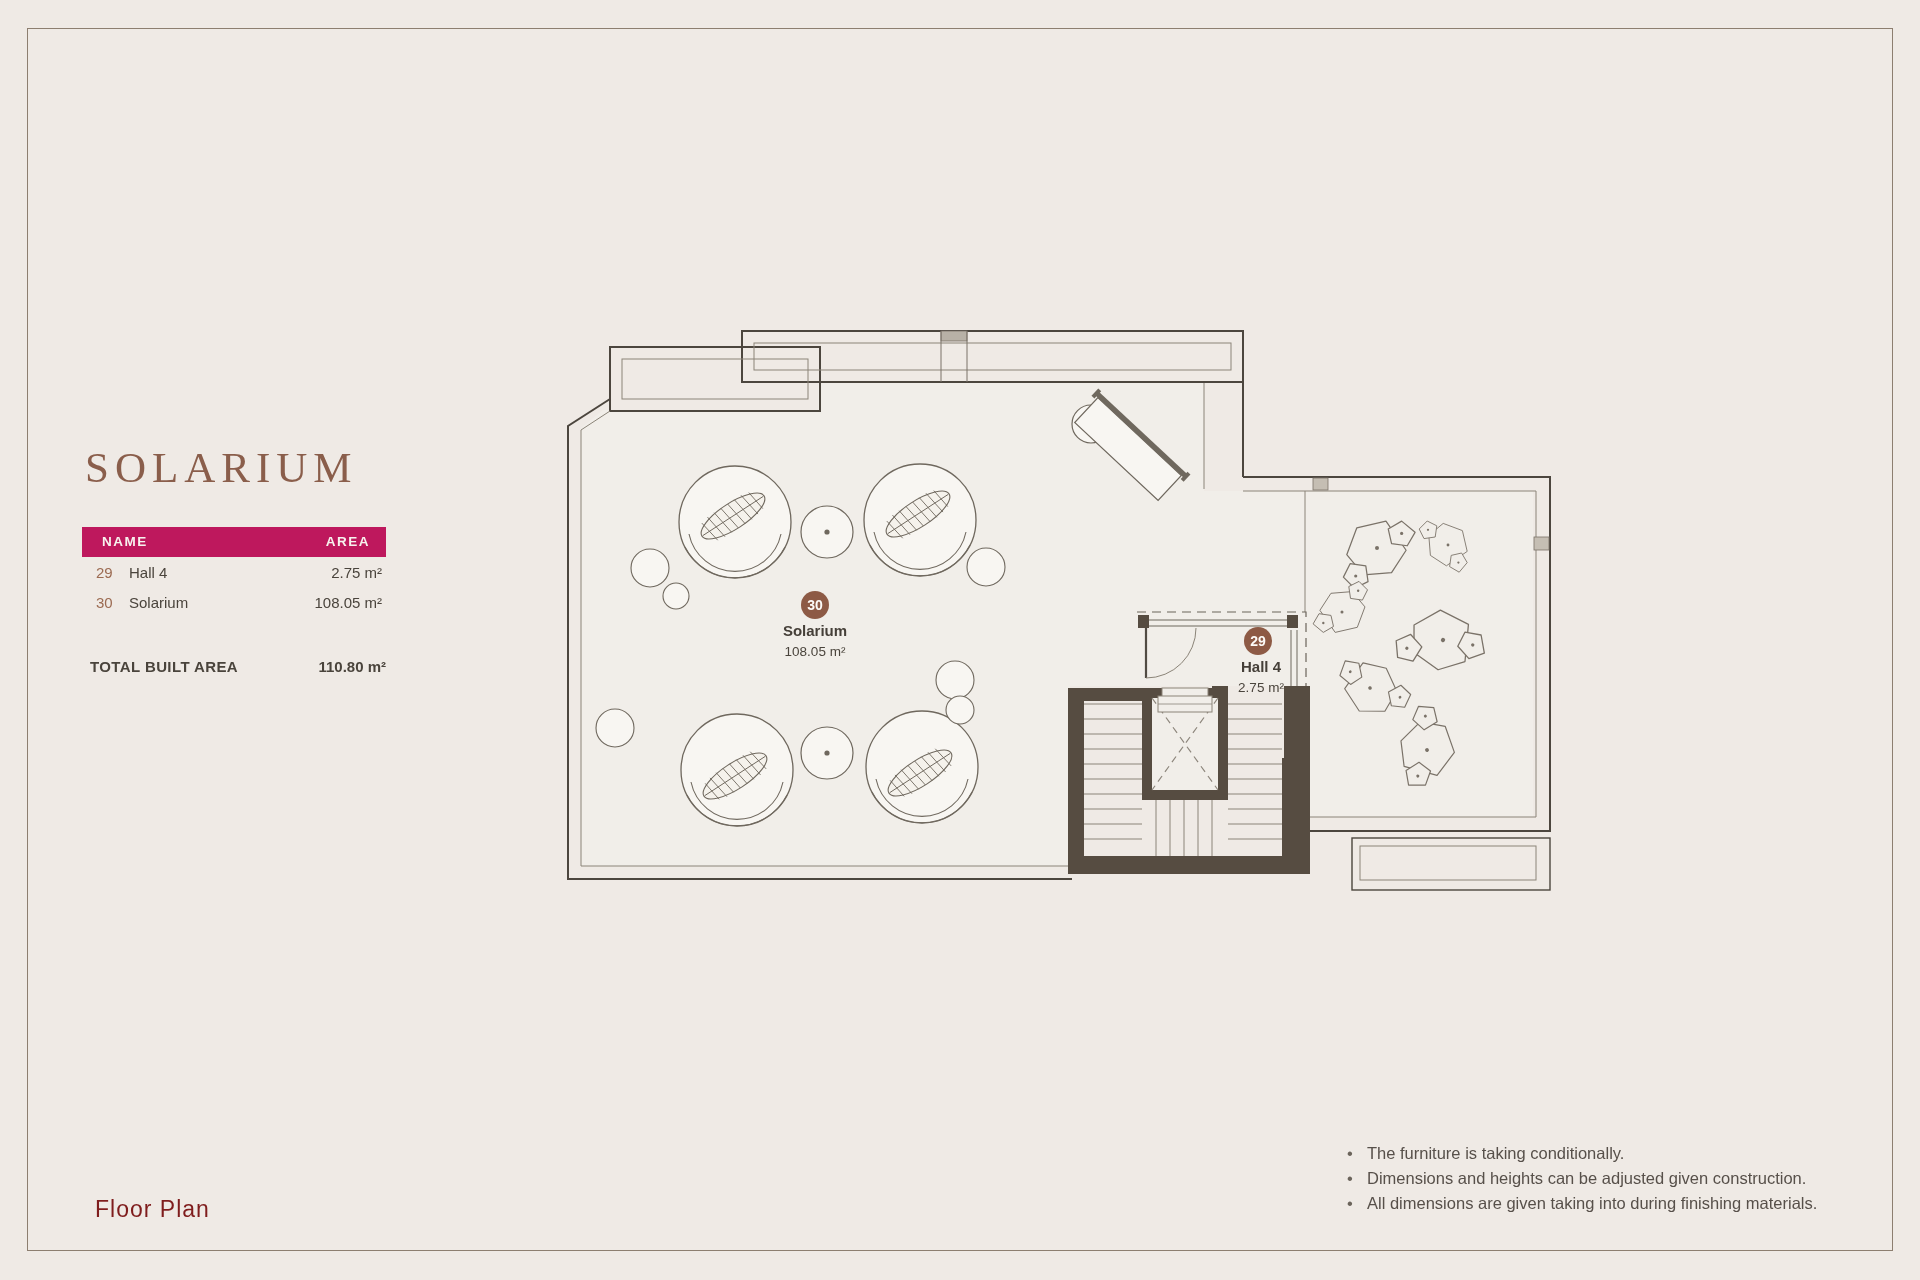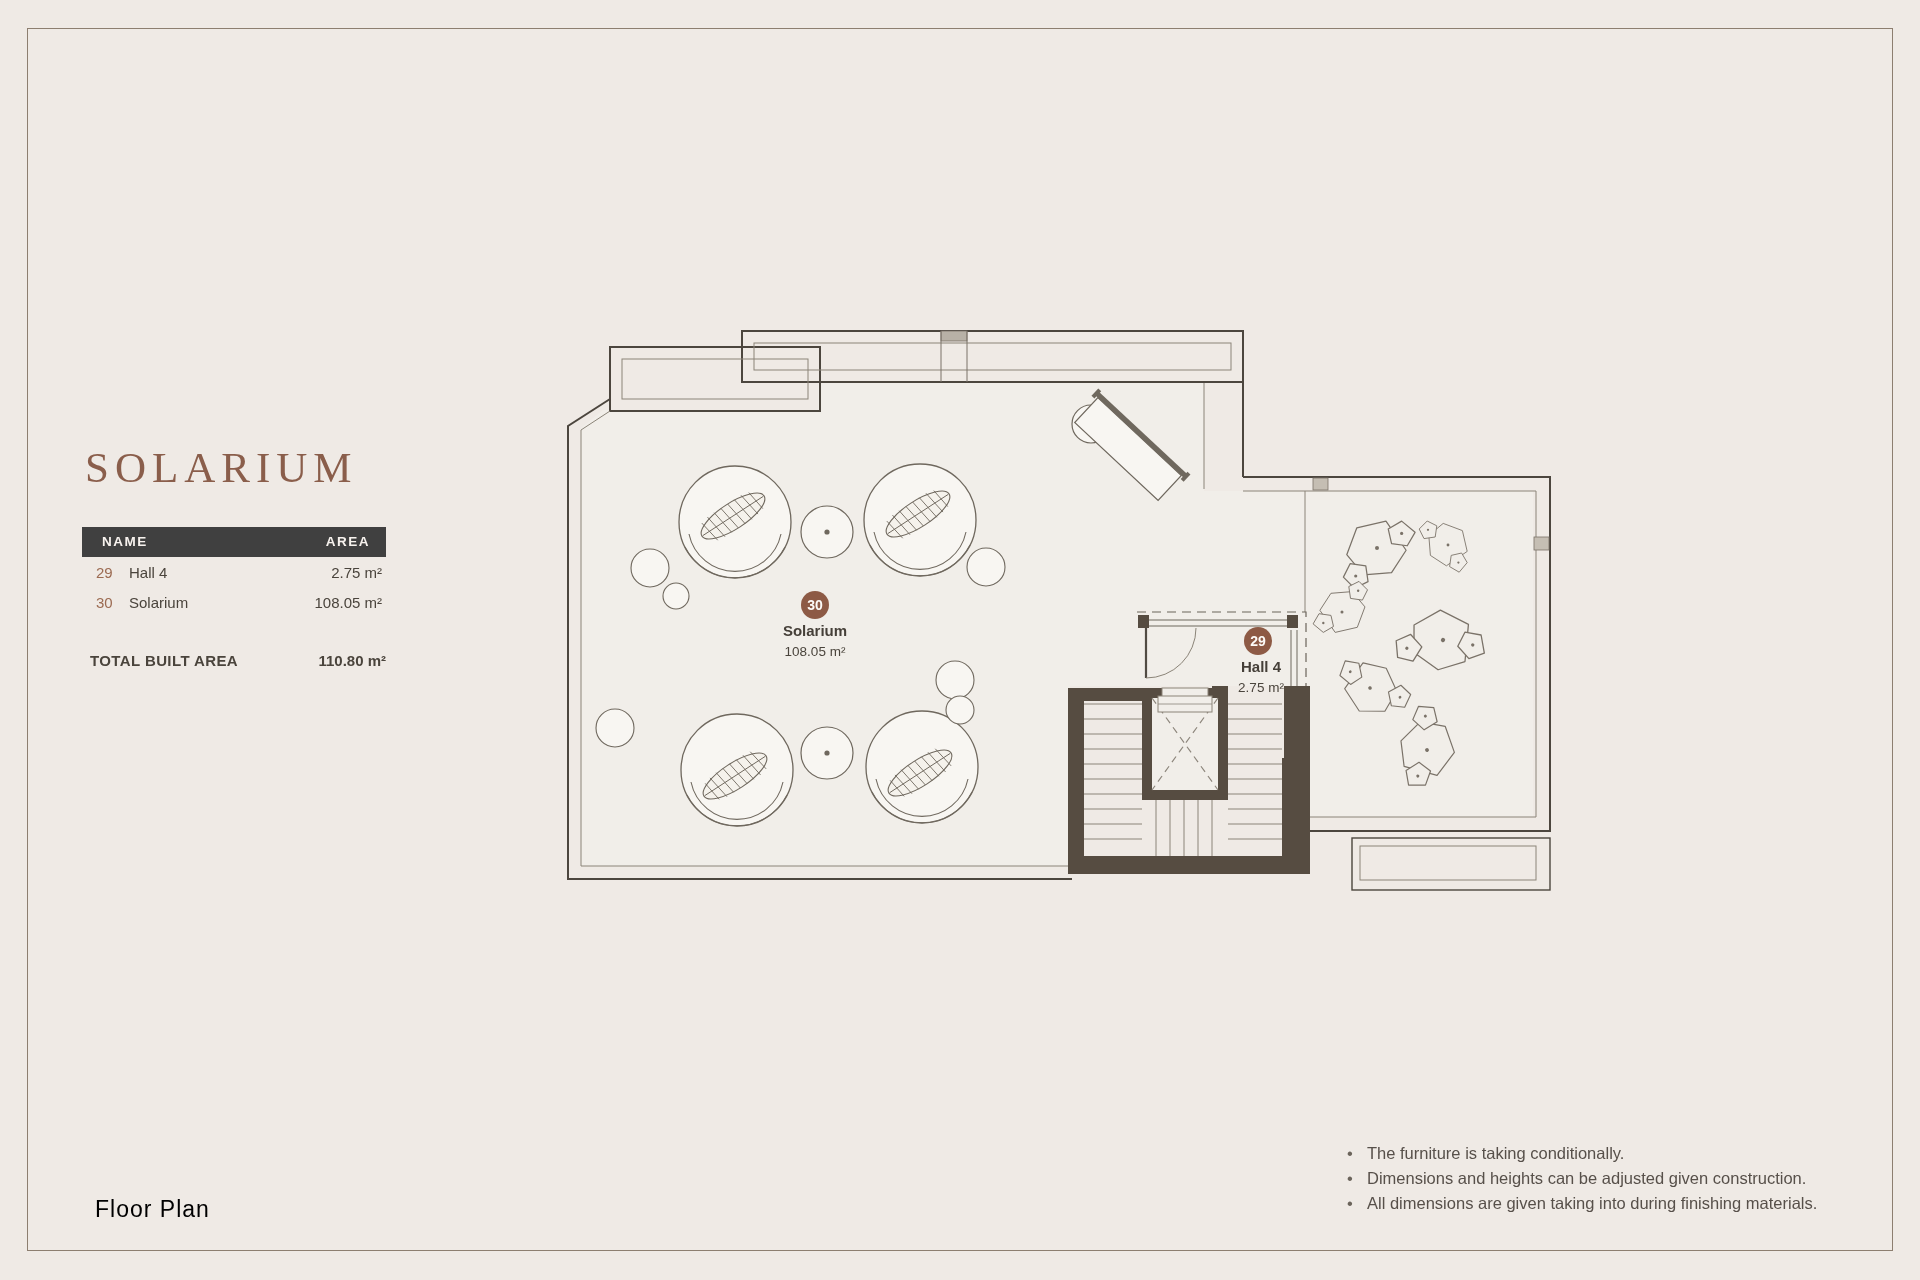--- a/index.html
+++ b/index.html
@@ -17,37 +17,37 @@
   
   .panel{position:absolute;left:82px;top:444px;width:304px;}
   .panel h1{
     margin:0 0 0 3px;
     font-family:"Liberation Serif", serif;
     font-weight:400;font-size:43px;line-height:48px;
     letter-spacing:6px;color:#8a5e4b;
   }
   .thead{
     margin-top:35px;height:30px;line-height:30px;
-    background:#404040;color:#f7f2ee;
+    background:#be185d;color:#f7f2ee;
     display:flex;justify-content:space-between;
     padding:0 16px 0 20px;box-sizing:border-box;
     font-size:13.5px;font-weight:bold;letter-spacing:1.5px;
   }
   .trow{display:flex;align-items:center;height:30px;font-size:15px;}
   .trow:first-of-type{margin-top:11px;}
   .trow .num{width:33px;margin-left:14px;color:#9c6b52;}
   .trow .val{margin-left:auto;margin-right:4px;}
-  .total{display:flex;align-items:center;height:30px;margin-top:28px;
+  .total{display:flex;align-items:flex-end;height:30px;margin-top:28px;
          font-size:15px;font-weight:bold;}
   .total .tlabel{margin-left:8px;letter-spacing:.4px;}
   .total .val{margin-left:auto;}
   
   .floorplan-label{
     position:absolute;left:95px;top:1196px;
-    font-size:23px;letter-spacing:1px;color:#000000;
+    font-size:23px;letter-spacing:1px;color:#7f1d1d;
   }
   
   .notes{position:absolute;left:1347px;top:1141px;font-size:16.5px;color:#57504a;}
   .notes .note{display:flex;line-height:25px;}
   .notes .bullet{width:20px;color:#6b645b;}
   
   text{font-family:"Liberation Sans", sans-serif;}
   .badge-num{fill:#fdfbf8;font-size:14px;font-weight:bold;text-anchor:middle;}
   .room-name{fill:#453f38;font-size:15px;font-weight:bold;text-anchor:middle;}
   .room-area{fill:#4a443c;font-size:13.5px;text-anchor:middle;}

